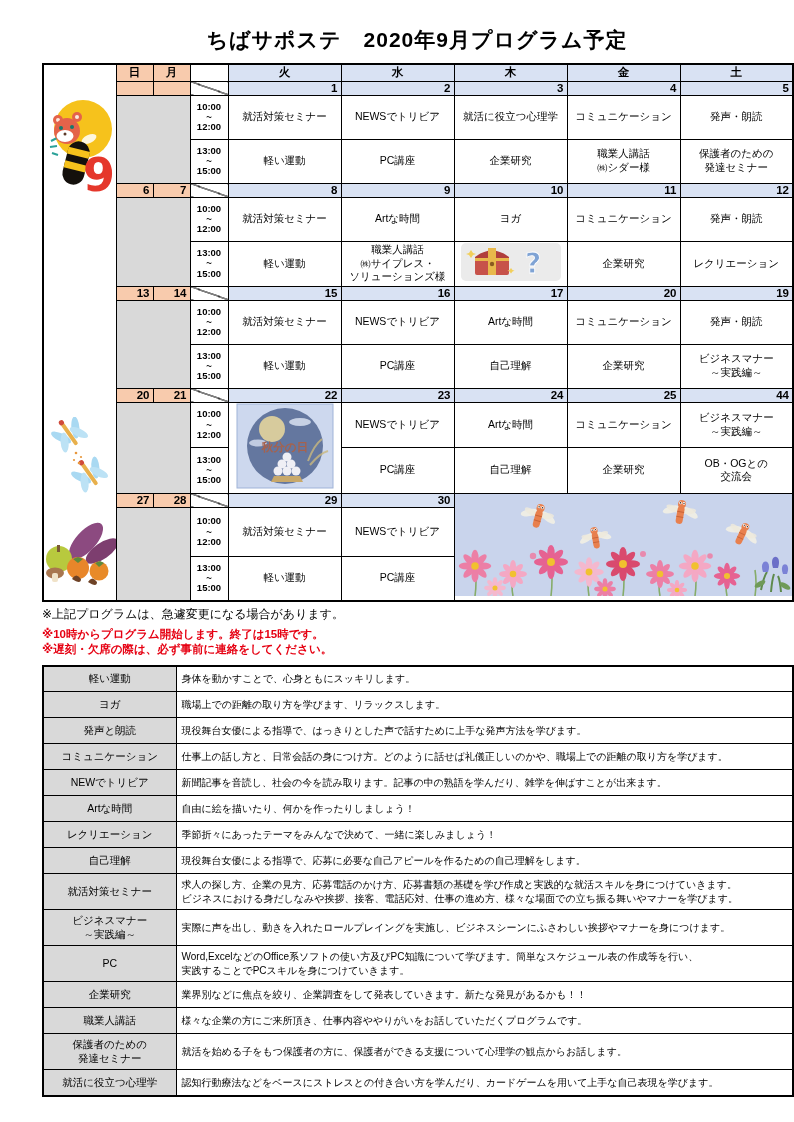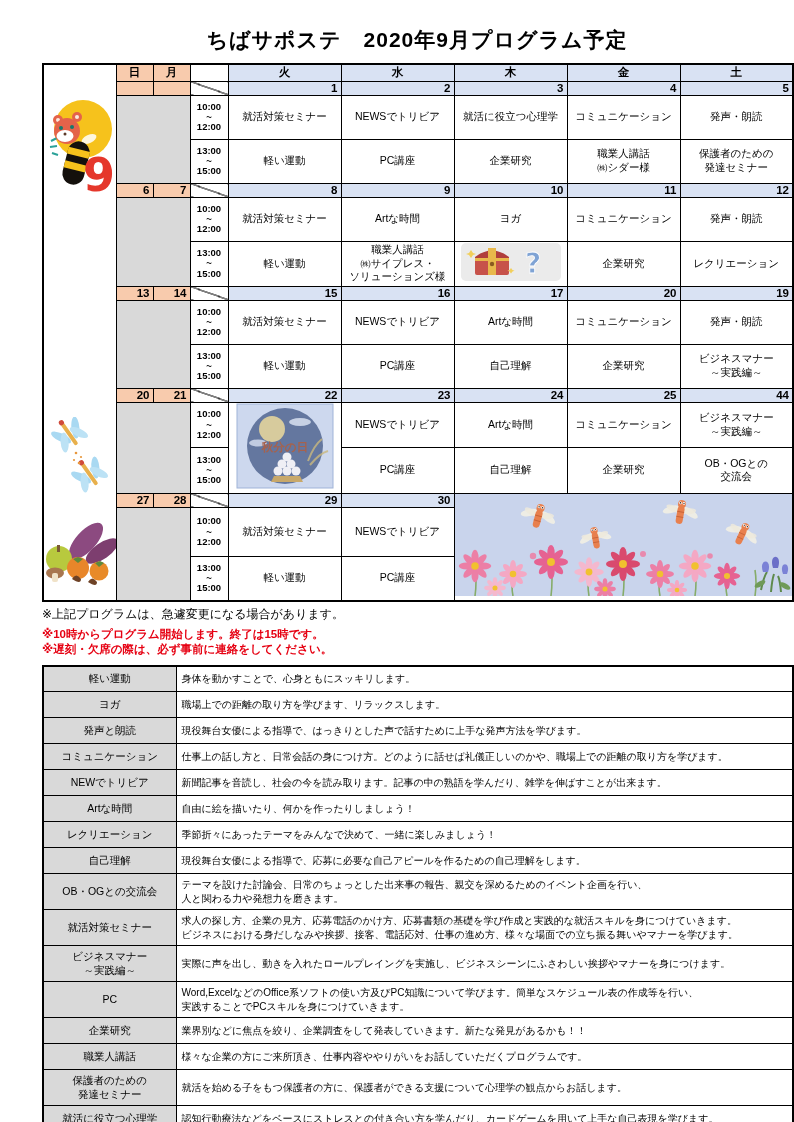--- a/index.html
+++ b/index.html
@@ -435,25 +435,20 @@
     </tr>
     <tr class="lrow">
       <td class="llabel">レクリエーション</td>
       <td class="ldesc">季節折々にあったテーマをみんなで決めて、一緒に楽しみましょう！</td>
     </tr>
     <tr class="lrow">
       <td class="llabel">自己理解</td>
       <td class="ldesc">現役舞台女優による指導で、応募に必要な自己アピールを作るための自己理解をします。</td>
     </tr>
     <tr class="lrow tall">
-      <td class="llabel">OB・OGとの交流会</td>
-      <td class="ldesc">テーマを設けた討論会、日常のちょっとした出来事の報告、親交を深めるためのイベント企画を行い、
-人と関わる力や発想力を磨きます。</td>
-    </tr>
-    <tr class="lrow tall">
       <td class="llabel">就活対策セミナー</td>
       <td class="ldesc">求人の探し方、企業の見方、応募電話のかけ方、応募書類の基礎を学び作成と実践的な就活スキルを身につけていきます。
 ビジネスにおける身だしなみや挨拶、接客、電話応対、仕事の進め方、様々な場面での立ち振る舞いやマナーを学びます。</td>
     </tr>
     <tr class="lrow tall">
       <td class="llabel">ビジネスマナー
 ～実践編～</td>
       <td class="ldesc">実際に声を出し、動きを入れたロールプレイングを実施し、ビジネスシーンにふさわしい挨拶やマナーを身につけます。</td>
     </tr>
     <tr class="lrow tall">

